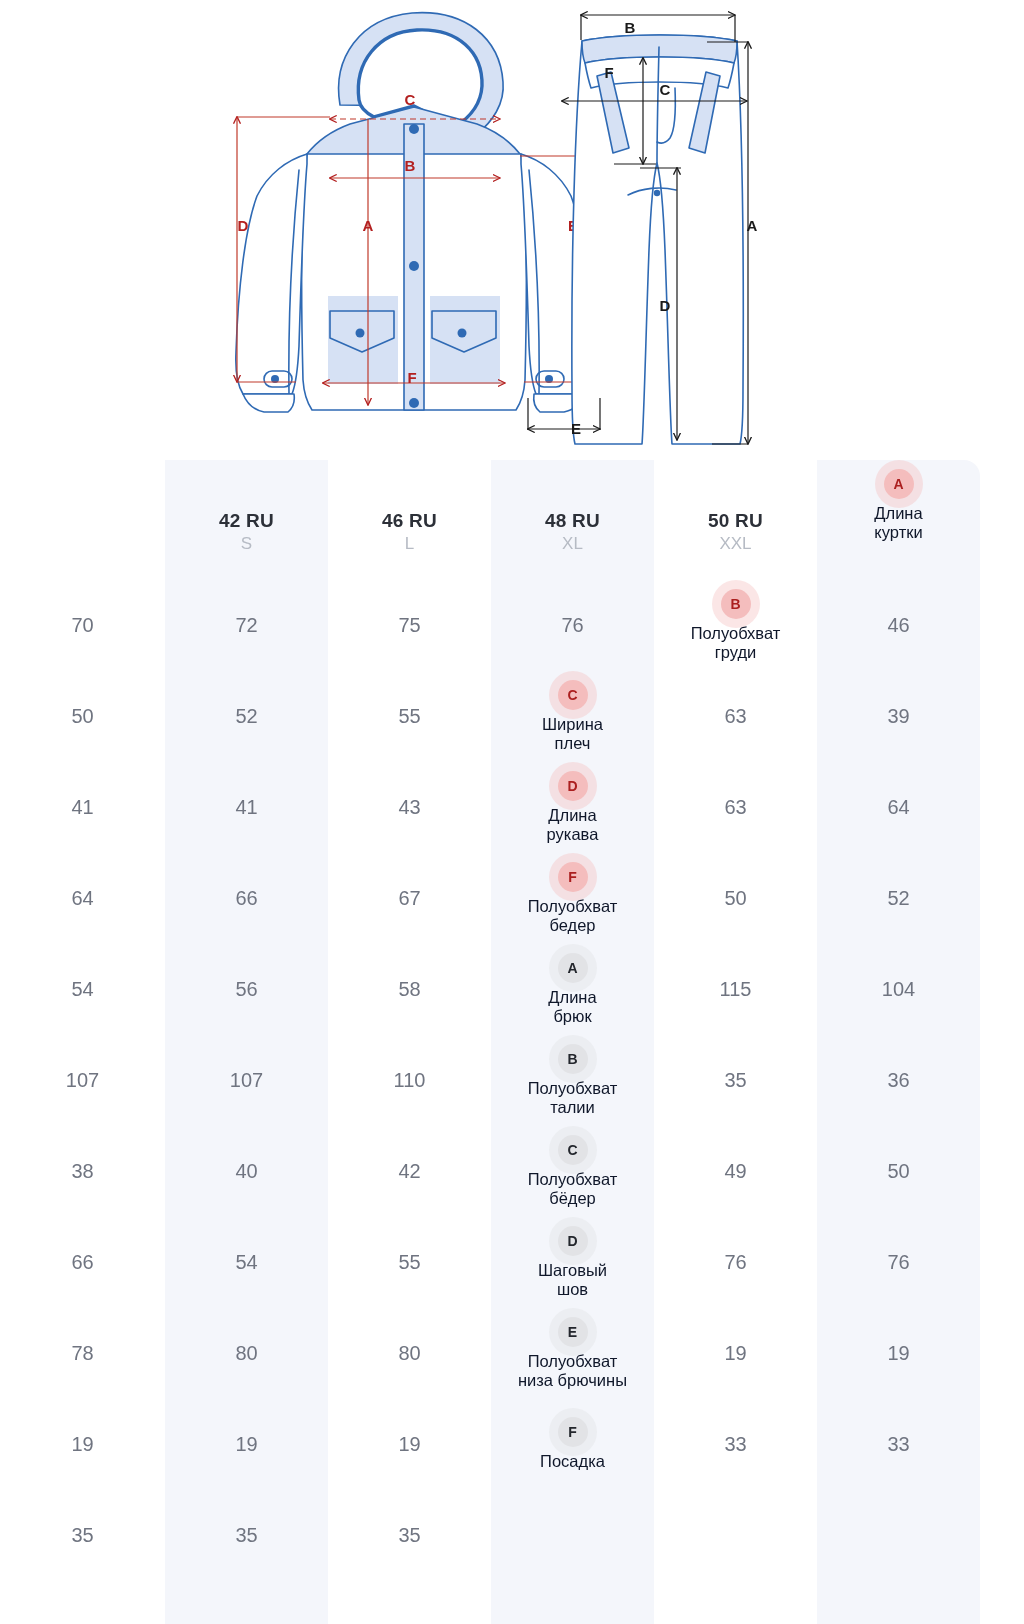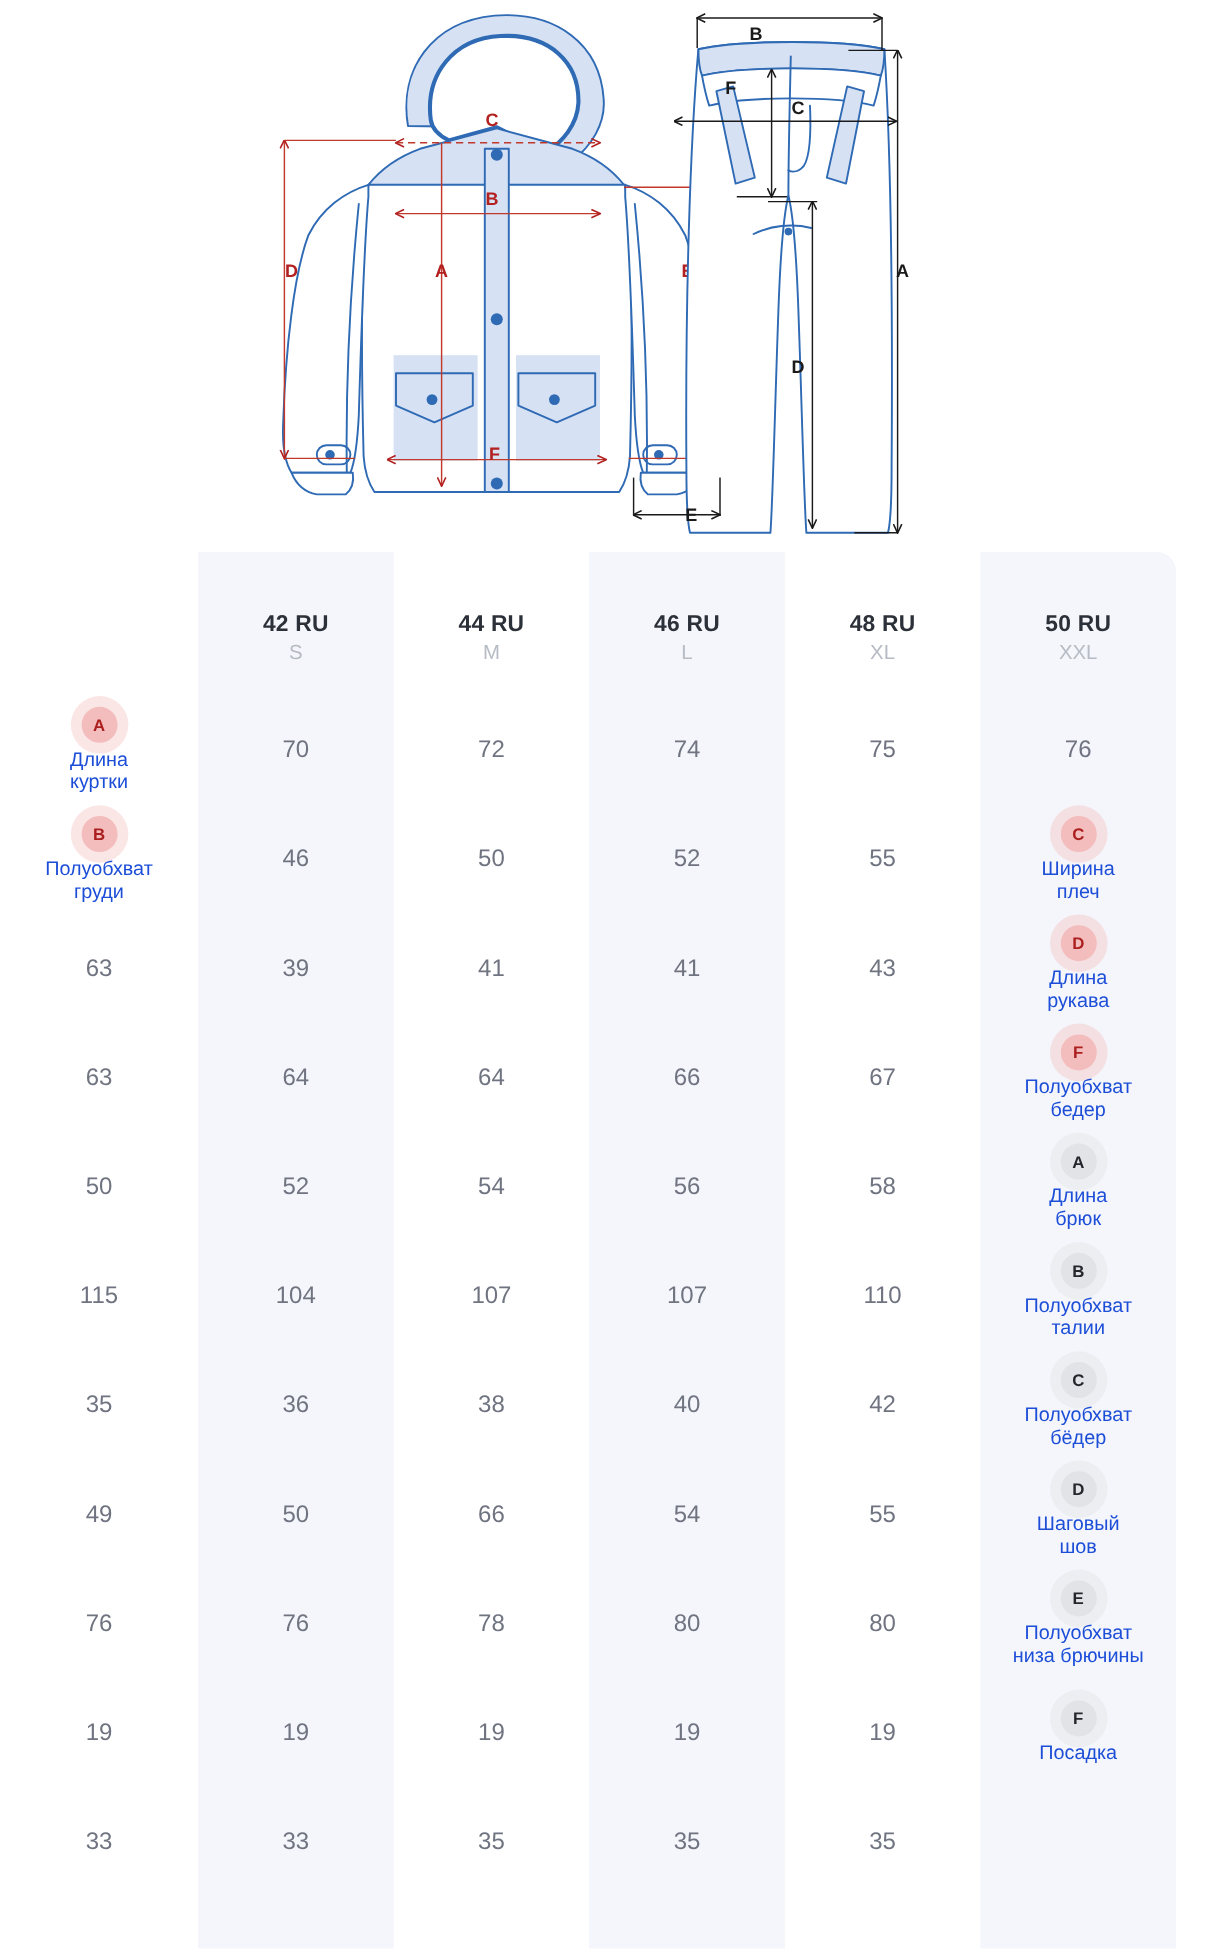--- a/index.html
+++ b/index.html
@@ -104,21 +104,21 @@
     color: #ab1f1f;
     box-shadow: 0 0 0 9px rgba(244,189,189,.38);
   }
   .badge.gray {
     background: #e2e3e6;
     color: #23262c;
     box-shadow: 0 0 0 9px rgba(226,227,230,.40);
   }
   .row-label .txt {
     font-size: 16.5px;
-    color: #1d4ed8;
+    color: #0f172a;
     line-height: 1.16;
     white-space: pre-line;
     margin-top: 2px;
   }
 
   .cell {
     height: 91px;
     display: flex;
     align-items: center;
     justify-content: center;
@@ -282,43 +282,38 @@
       <div class="stripe last" style="left:817px; width:163px;"></div>
     </div>
 
     <div class="grid" id="grid">
         <div class="hdr-spacer"></div>
         <div class="col-head">
           <div class="ru">42 RU</div>
           <div class="intl">S</div>
         </div>
         <div class="col-head">
-          <div class="ru">44 RU</div>
-          <div class="intl">M</div>
-        </div>
-        <div class="col-head">
           <div class="ru">46 RU</div>
           <div class="intl">L</div>
         </div>
         <div class="col-head">
           <div class="ru">48 RU</div>
           <div class="intl">XL</div>
         </div>
         <div class="col-head">
           <div class="ru">50 RU</div>
           <div class="intl">XXL</div>
         </div>
         <div class="row-label">
           <div class="badge red">A</div>
           <div class="txt">Длина
 куртки</div>
         </div>
         <div class="cell">70</div>
         <div class="cell">72</div>
-        <div class="cell">74</div>
         <div class="cell">75</div>
         <div class="cell">76</div>
         <div class="row-label">
           <div class="badge red">B</div>
           <div class="txt">Полуобхват
 груди</div>
         </div>
         <div class="cell">46</div>
         <div class="cell">50</div>
         <div class="cell">52</div>

